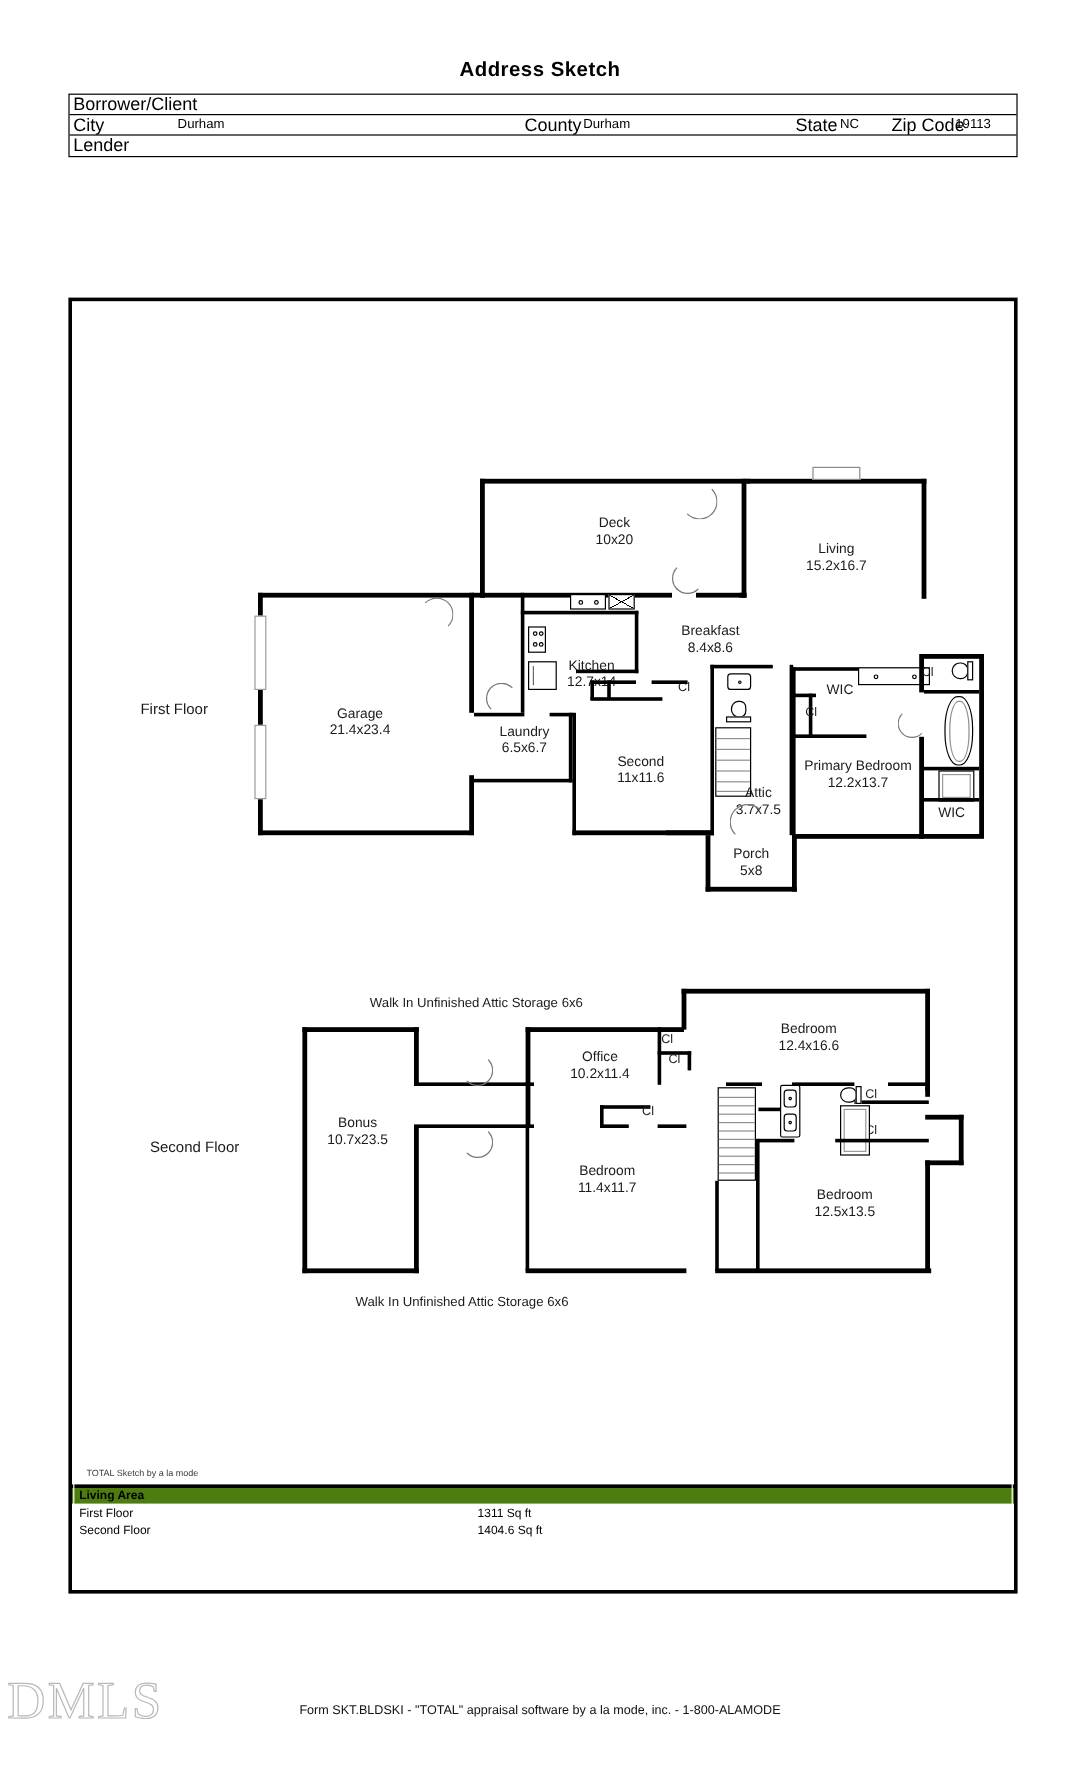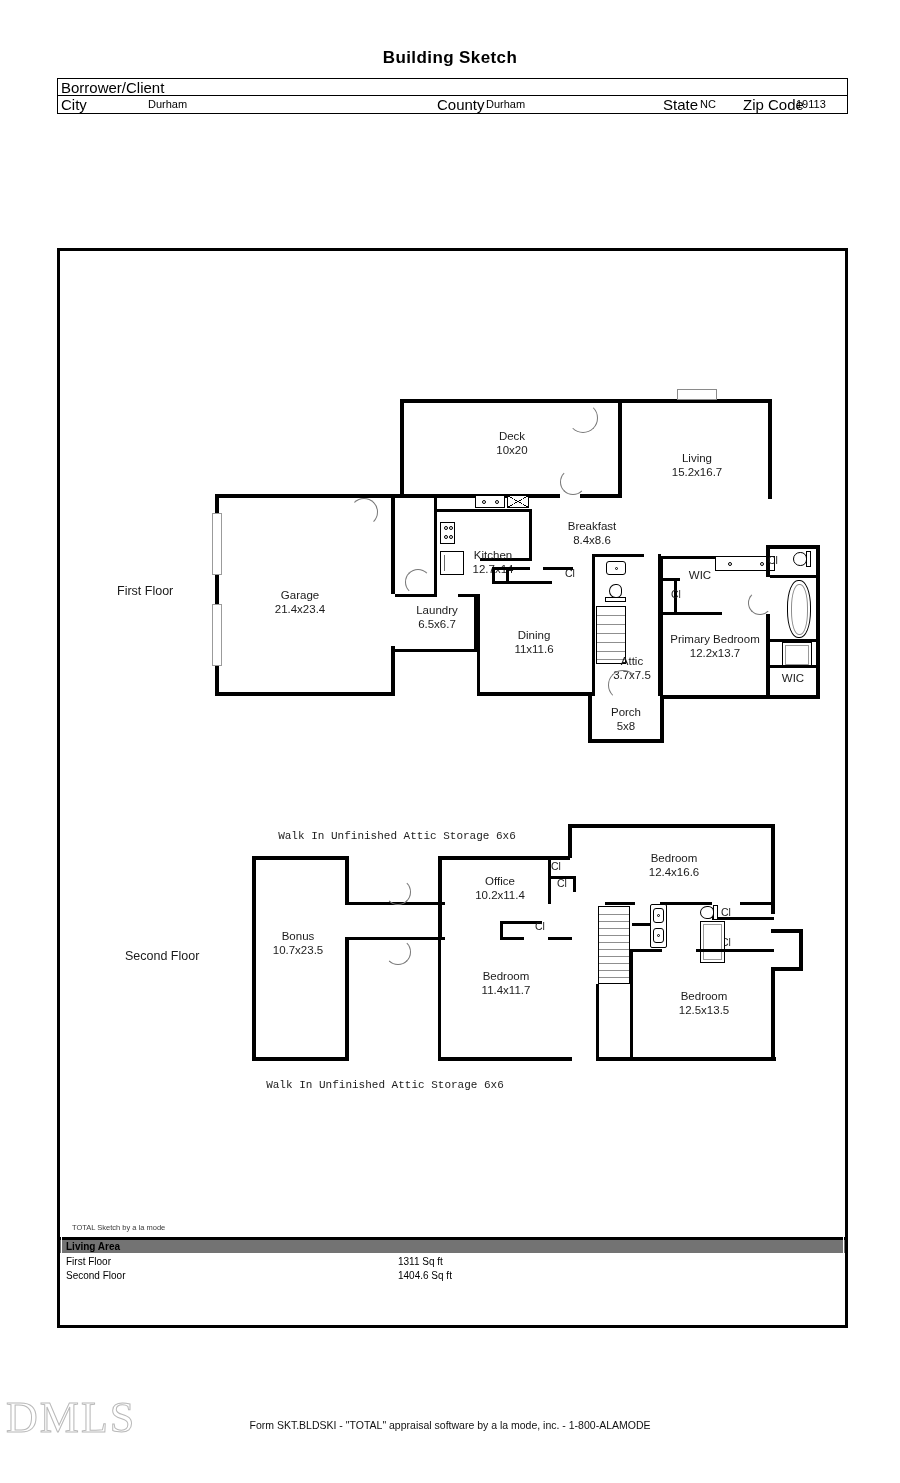--- a/index.html
+++ b/index.html
@@ -80,21 +80,20 @@
   .room .nm { display:block; }
   .room .dim { display:block; }
   .cl {
     position:absolute; font-size:10.5px; color:#1b1b1b; white-space:nowrap;
     transform:translateX(-50%);
   }
   .note {
     position:absolute; text-align:right; white-space:nowrap;
     font-size:11px; line-height:14px; color:#1b1b1b;
     transform:translateX(-50%);
-    font-family:Liberation Mono, monospace;
   }
 
   
   .door { position:absolute; border:1.1px solid #777; border-radius:50%;
           background:transparent; }
   .door-tr { border-color:transparent; border-top-color:#777; border-right-color:#777; }
   .door-tl { border-color:transparent; border-top-color:#777; border-left-color:#777; }
   .door-br { border-color:transparent; border-bottom-color:#777; border-right-color:#777; }
   .door-bl { border-color:transparent; border-bottom-color:#777; border-left-color:#777; }
 
@@ -137,21 +136,21 @@
     font-size:7.5px; color:#3a3a3a; white-space:nowrap;
   }
   #area-title {
     position:absolute; left:0; top:969px; width:785px;
     text-align:center; font-size:10.5px; font-weight:bold;
   }
   #area-rule {
     position:absolute; left:0; top:986px; width:785px; height:3px; background:#000;
   }
   #area-band {
-    position:absolute; left:0; top:989px; width:785px; height:13px; background:#737373;
+    position:absolute; left:0; top:989px; width:785px; height:13px; background:#4d7c0f;
   }
   #area-band span {
     position:absolute; left:6px; top:0; line-height:13px;
     font-size:10px; font-weight:bold;
   }
   .area-row {
     position:absolute; left:0; width:785px; height:14px; font-size:10px;
   }
   .area-row .lbl { position:absolute; left:6px; top:0; line-height:14px; }
   .area-row .val { position:absolute; left:338px; top:0; line-height:14px; }
@@ -167,37 +166,41 @@
     user-select:none;
   }
   #form-footer {
     position:absolute; left:0; top:1419px; width:900px;
     text-align:center; font-size:10.5px; color:#111;
   }
 </style>
 </head>
 <body>
 
-<div id="doc-title">Building Sketch</div>
+<div id="doc-title">Address Sketch</div>
 
 <div id="header-table">
   <div class="hrow">
     <div class="hlabel hc-label">Borrower/Client</div>
     <div class="hvalue"></div>
   </div>
   <div class="hrow">
     <div class="hlabel hc-label">City</div>
     <div class="hvalue hc-city-val" style="width:290px">Durham</div>
     <div class="hlabel" style="width:46px;text-align:right">County</div>
     <div class="hvalue" style="width:180px;padding-left:6px">Durham</div>
     <div class="hlabel" style="width:34px;text-align:right">State</div>
     <div class="hvalue" style="width:46px;padding-left:6px">NC</div>
     <div class="hlabel" style="width:50px;text-align:right">Zip Code</div>
     <div class="hvalue" style="padding-left:6px">19113</div>
   </div>
+  <div class="hrow">
+    <div class="hlabel hc-label">Lender</div>
+    <div class="hvalue"></div>
+  </div>
 </div>
 
 <div id="sketch-frame">
   <div id="plan">
 
     <div class="floor-label" style="left:57px; top:333px;">First Floor</div>
 
     <div class="w" style="left:340px; top:148px; width:222px; height:4px;"></div>
     <div class="w" style="left:340px; top:148px; width:4px; height:99px;"></div>
     <div class="w" style="left:558px; top:148px; width:4px; height:99px;"></div>
@@ -274,21 +277,21 @@
     <div class="w" style="left:335px; top:398px; width:82px; height:3px;"></div>
     <div class="door door-tl" style="left:345px; top:318px; width:26px; height:26px;"></div>
     <div class="room" style="left:377px; top:352px;">
       <span class="nm">Laundry</span>
       <span class="dim">6.5x6.7</span>
     </div>
 
     <div class="w" style="left:417px; top:343px; width:3px; height:102px;"></div>
     <div class="w" style="left:417px; top:441px; width:118px; height:4px;"></div>
     <div class="room" style="left:474px; top:377px;">
-      <span class="nm">Dining</span>
+      <span class="nm">Second</span>
       <span class="dim">11x11.6</span>
     </div>
 
     <div class="w" style="left:432px; top:316px; width:38px; height:3px;"></div>
     <div class="w" style="left:432px; top:316px; width:3px; height:16px;"></div>
     <div class="w" style="left:446px; top:316px; width:3px; height:16px;"></div>
     <div class="w" style="left:432px; top:330px; width:60px; height:3px;"></div>
     <div class="cl" style="left:510px; top:316px;">Cl</div>
     <div class="w" style="left:483px; top:316px; width:30px; height:3px;"></div>
 

